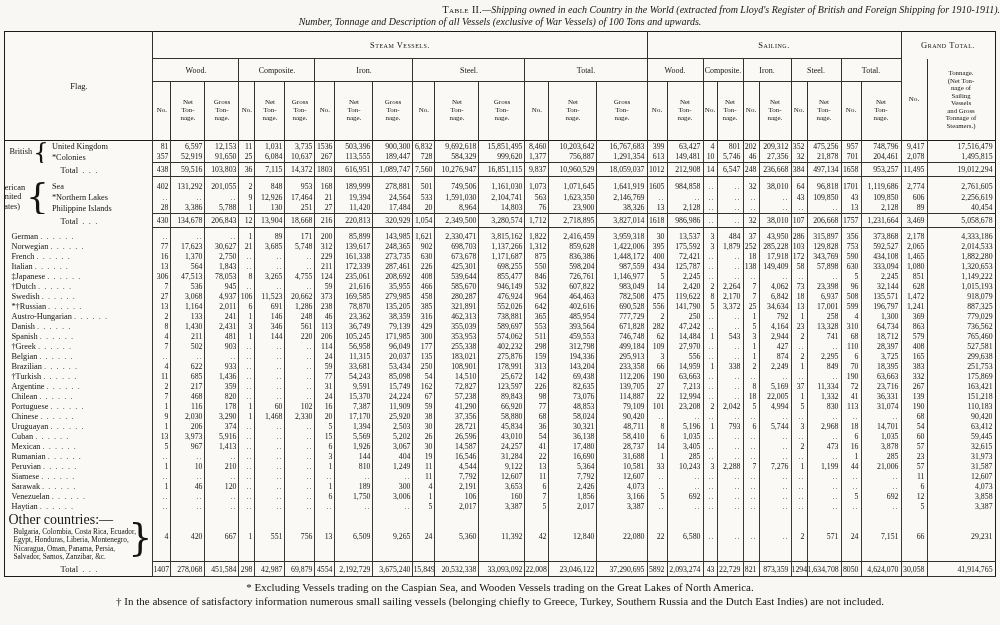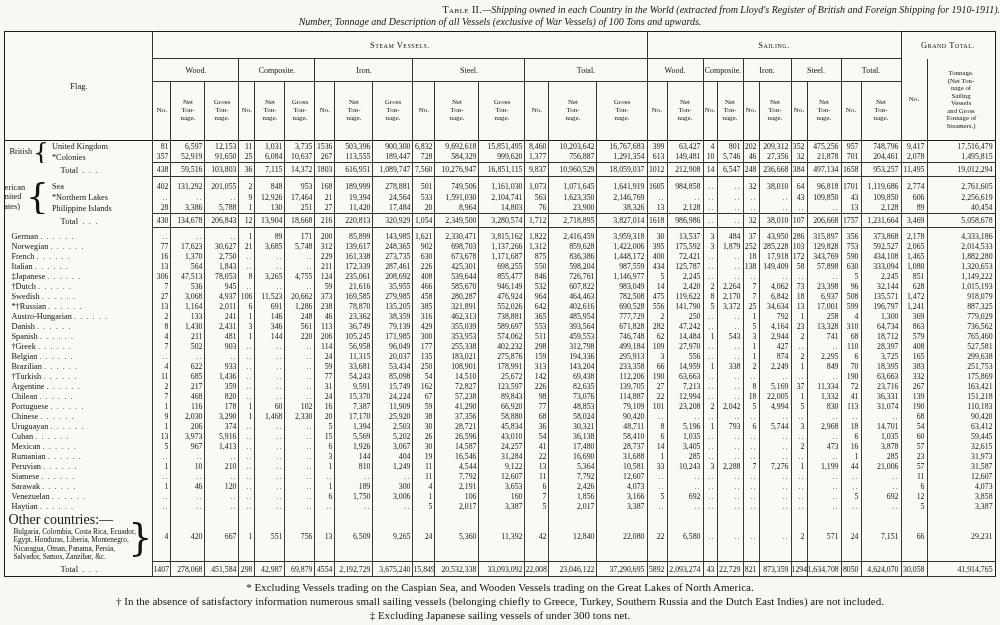--- a/index.html
+++ b/index.html
@@ -1362,15 +1362,14 @@
           <td class="num">4,624,070</td>
           <td class="num">30,058</td>
           <td class="num">41,914,765</td>
         </tr>
       </tbody>
   </table>
 
   <div class="footnotes">
     <div>* Excluding Vessels trading on the Caspian Sea, and Wooden Vessels trading on the Great Lakes of North America.</div>
     <div>† In the absence of satisfactory information numerous small sailing vessels (belonging chiefly to Greece, Turkey, Southern Russia and the Dutch East Indies) are not included.</div>
-    <div>‡ Excluding Japanese sailing vessels of under 300 tons net.</div>
   </div>
 </div>
 
 </body></html>

